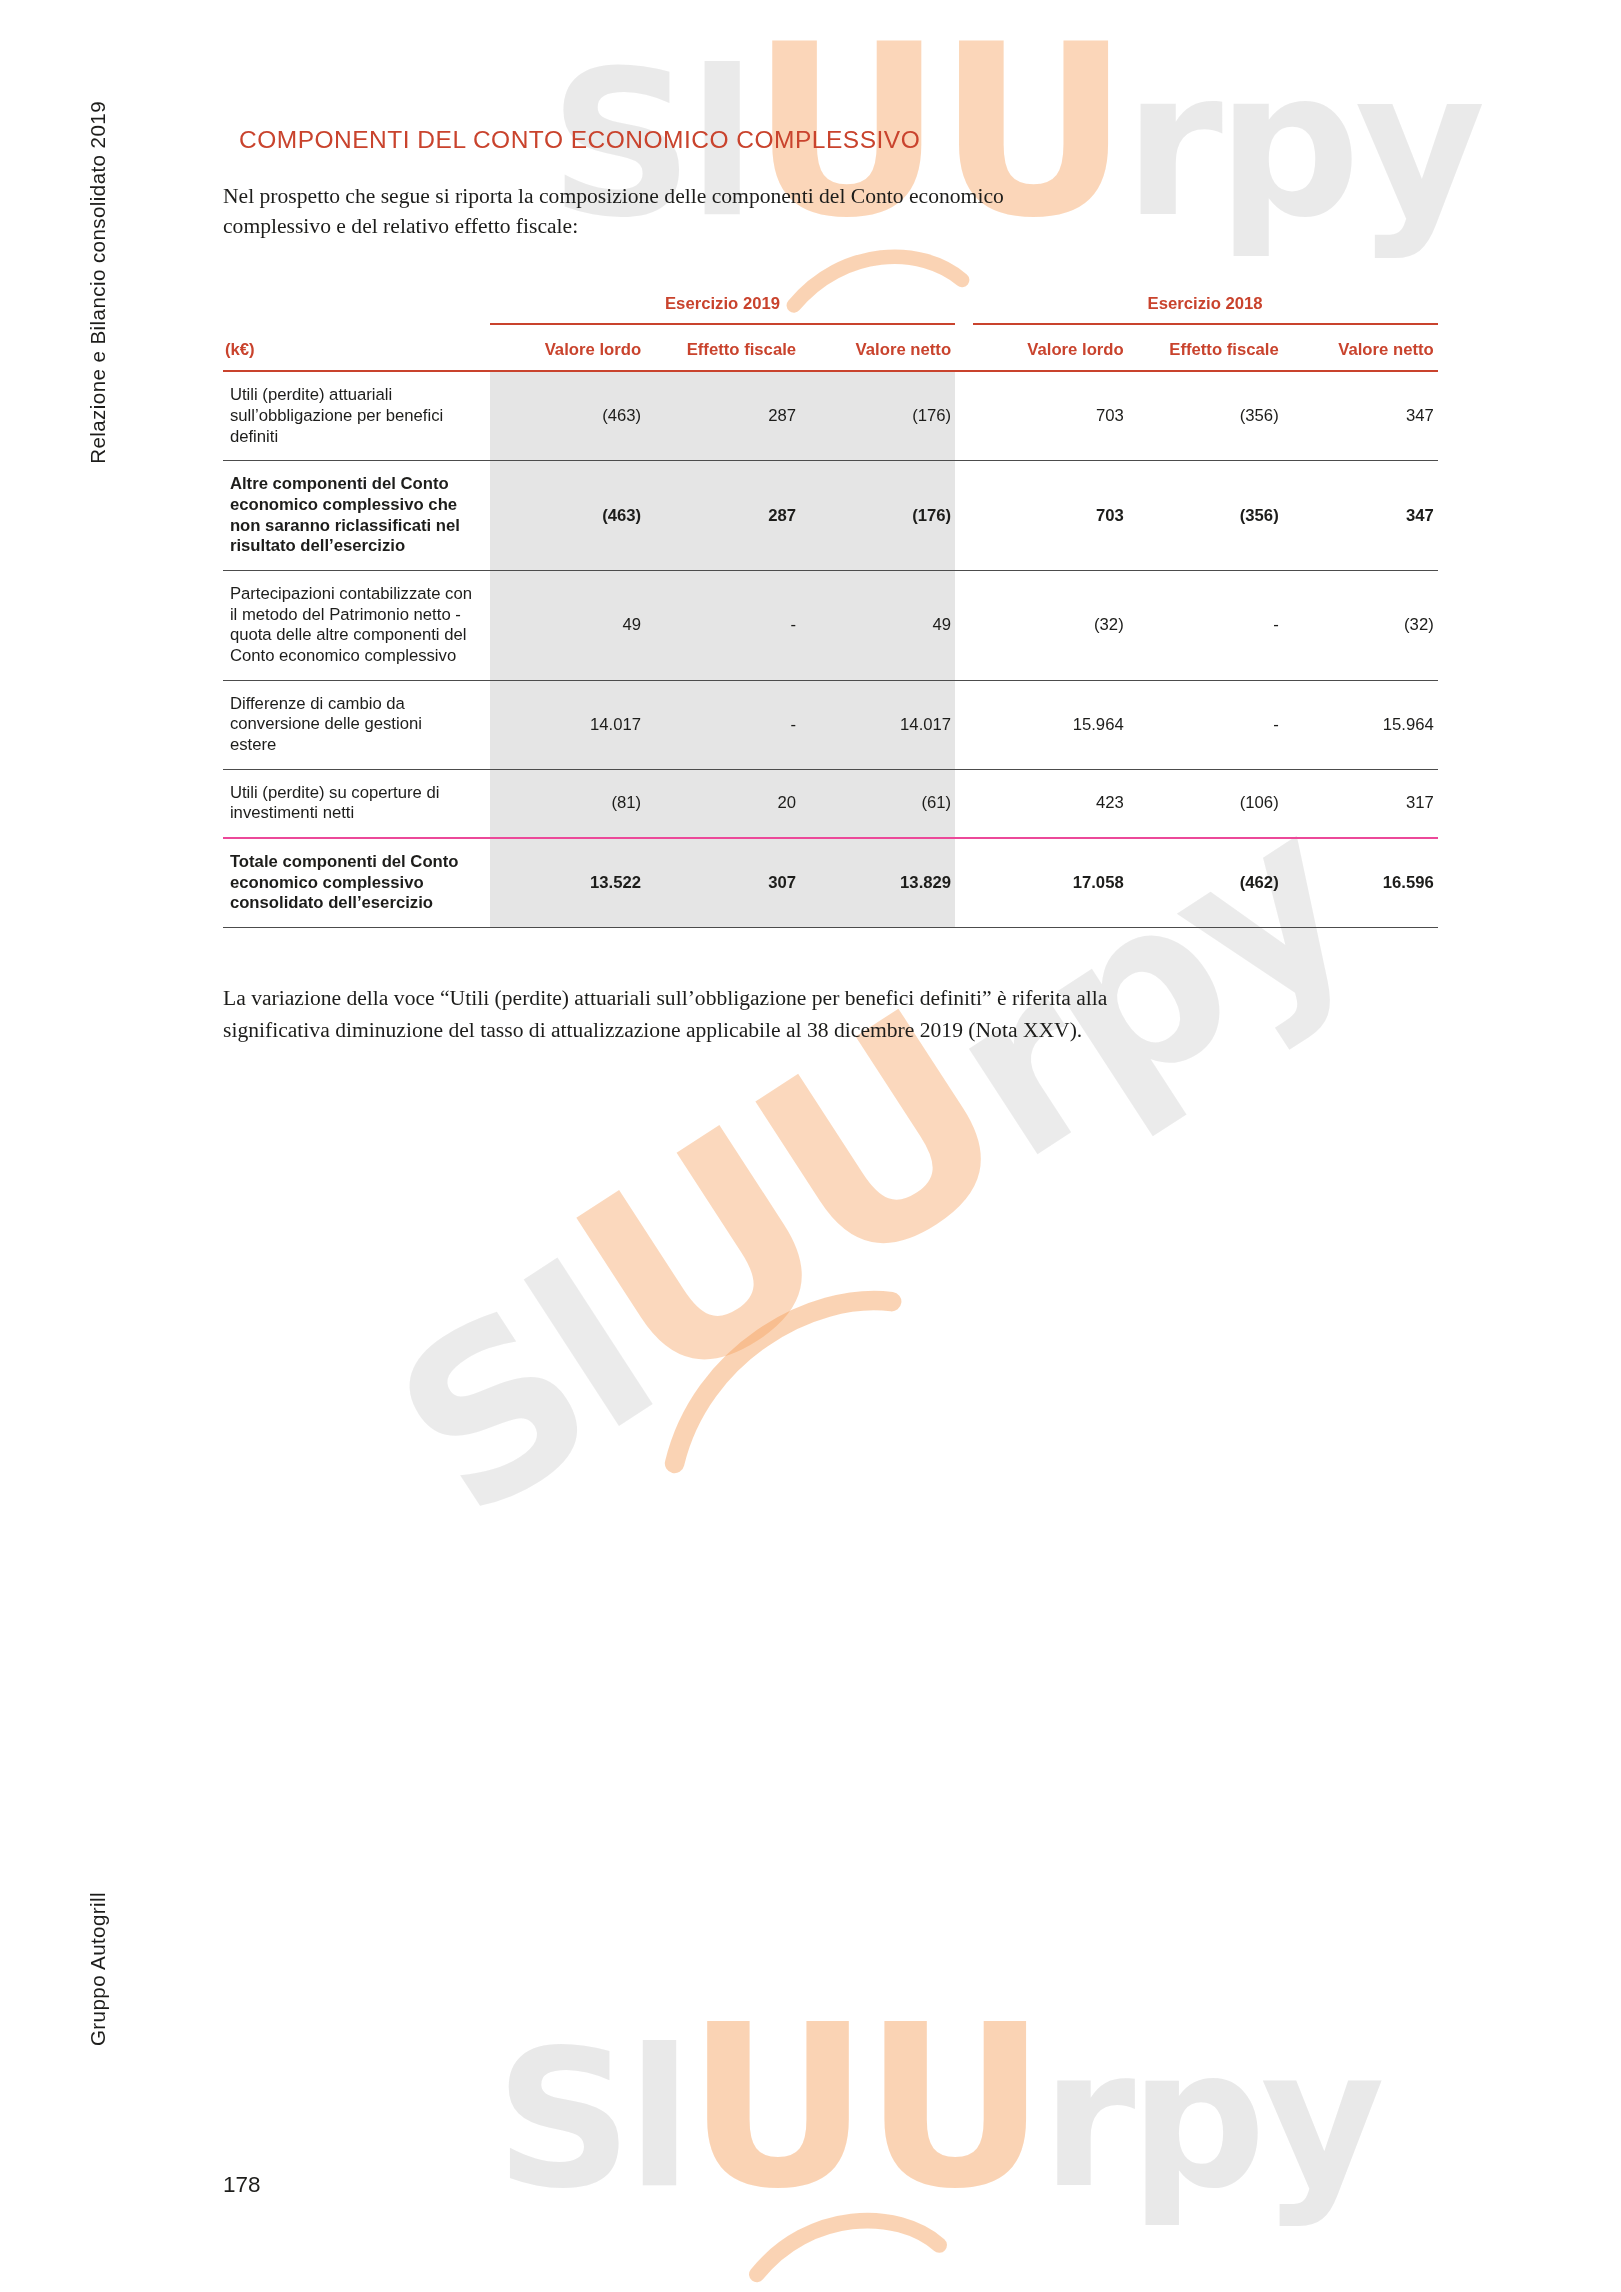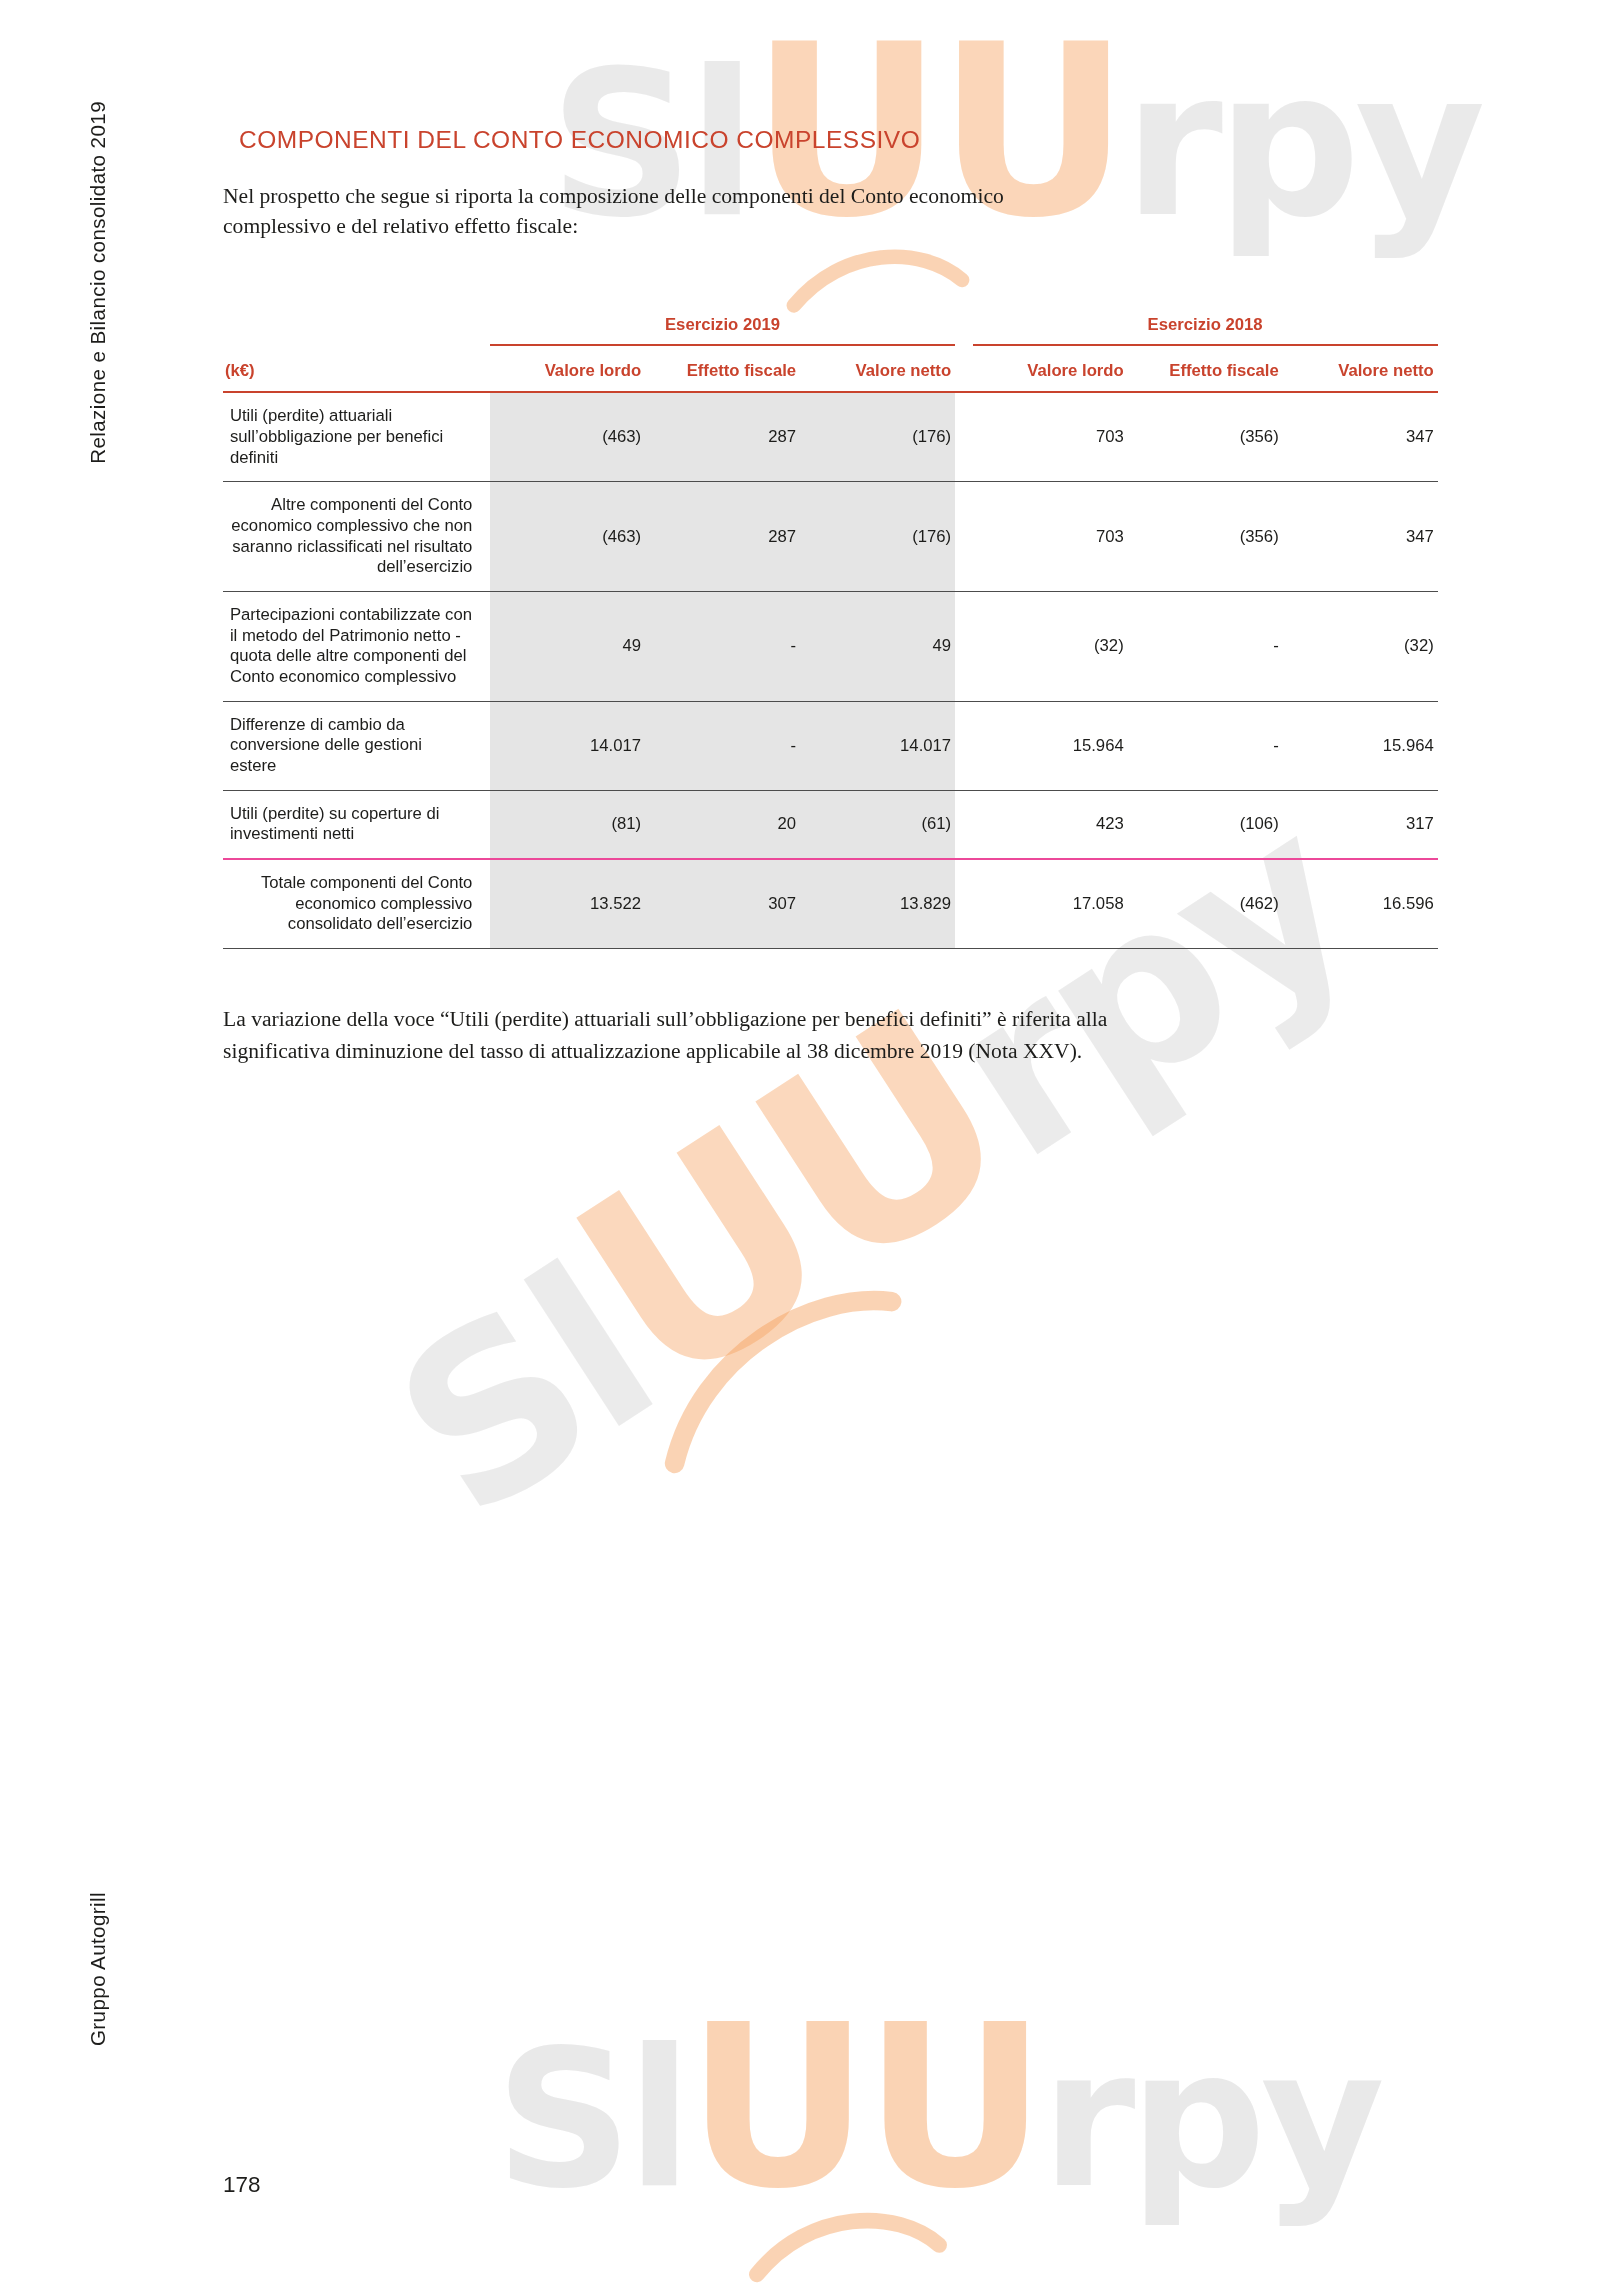--- a/index.html
+++ b/index.html
@@ -68,21 +68,21 @@
     margin:26.5px 0 0;
     width:845px;
     font-family:Liberation Serif, serif;
     font-size:21.6px;
     line-height:1.42;
     color:var(--ink);
   }
 
   
   table.fin{
-    margin-top:73px;
+    margin-top:52px;
     width:1213px;
     border-collapse:collapse;
     table-layout:fixed;
   }
   .fin th,.fin td{font-size:16.7px;color:var(--ink);}
   .row-groups th{border:0;padding:0 0 8.8px 0;font-weight:bold;color:var(--accent);}
   .row-groups th.grp{border-bottom:2px solid var(--accent);text-align:center;}
   .row-cols th{
     border-bottom:2px solid var(--accent);
     padding:15.7px 0 9.8px 0;
@@ -96,21 +96,21 @@
     border-bottom:1px solid var(--rule);
     vertical-align:middle;
   }
   .fin td.lbl{
     text-align:left;
     line-height:1.25;
     padding:12.7px 17.6px 12.7px 6.9px;
   }
   .fin td.val{text-align:right;padding:12.7px 3.9px 12.7px 0;}
   .fin td.shade{background:var(--shade);}
-  .fin tr.bold td{font-weight:normal;text-align:right;}
+  .fin tr.bold td{font-weight:bold;}
   .fin tr.total td{border-top:2px solid #ec4899;}
 
   .footnote{
     margin-top:55px;
     width:943px;
     font-family:"Liberation Serif",serif;
     font-size:21.6px;
     line-height:1.48;
     color:var(--ink);
   }

